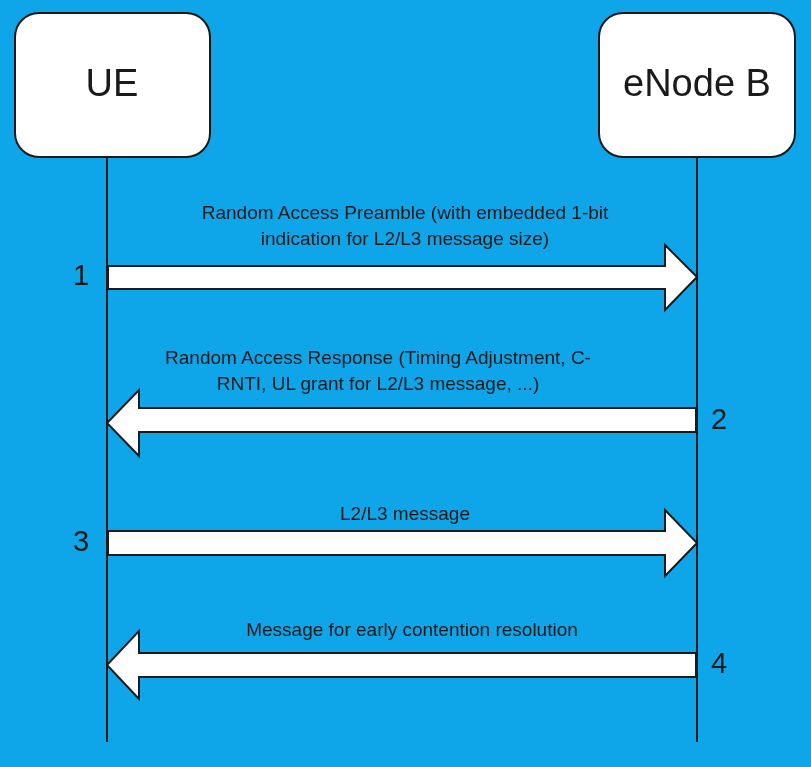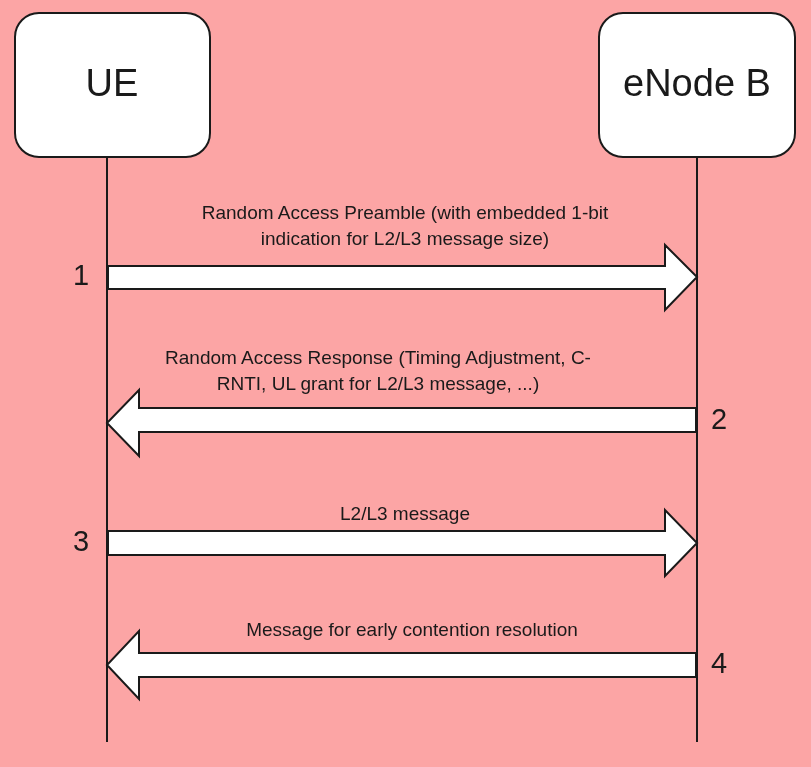--- a/index.html
+++ b/index.html
@@ -8,21 +8,21 @@
     background: #ffffff;
   }
   body {
     font-family: "Liberation Sans", sans-serif;
     color: #1a1a1a;
   }
   #diagram-root {
     position: relative;
     width: 811px;
     height: 767px;
-    background: #fca5a5;
+    background: #0ea5e9;
     overflow: hidden;
   }
   #sequence-svg {
     display: block;
     width: 811px;
     height: 767px;
   }
   .lifeline-box-rect {
     fill: #ffffff;
     stroke: #1a1a1a;

